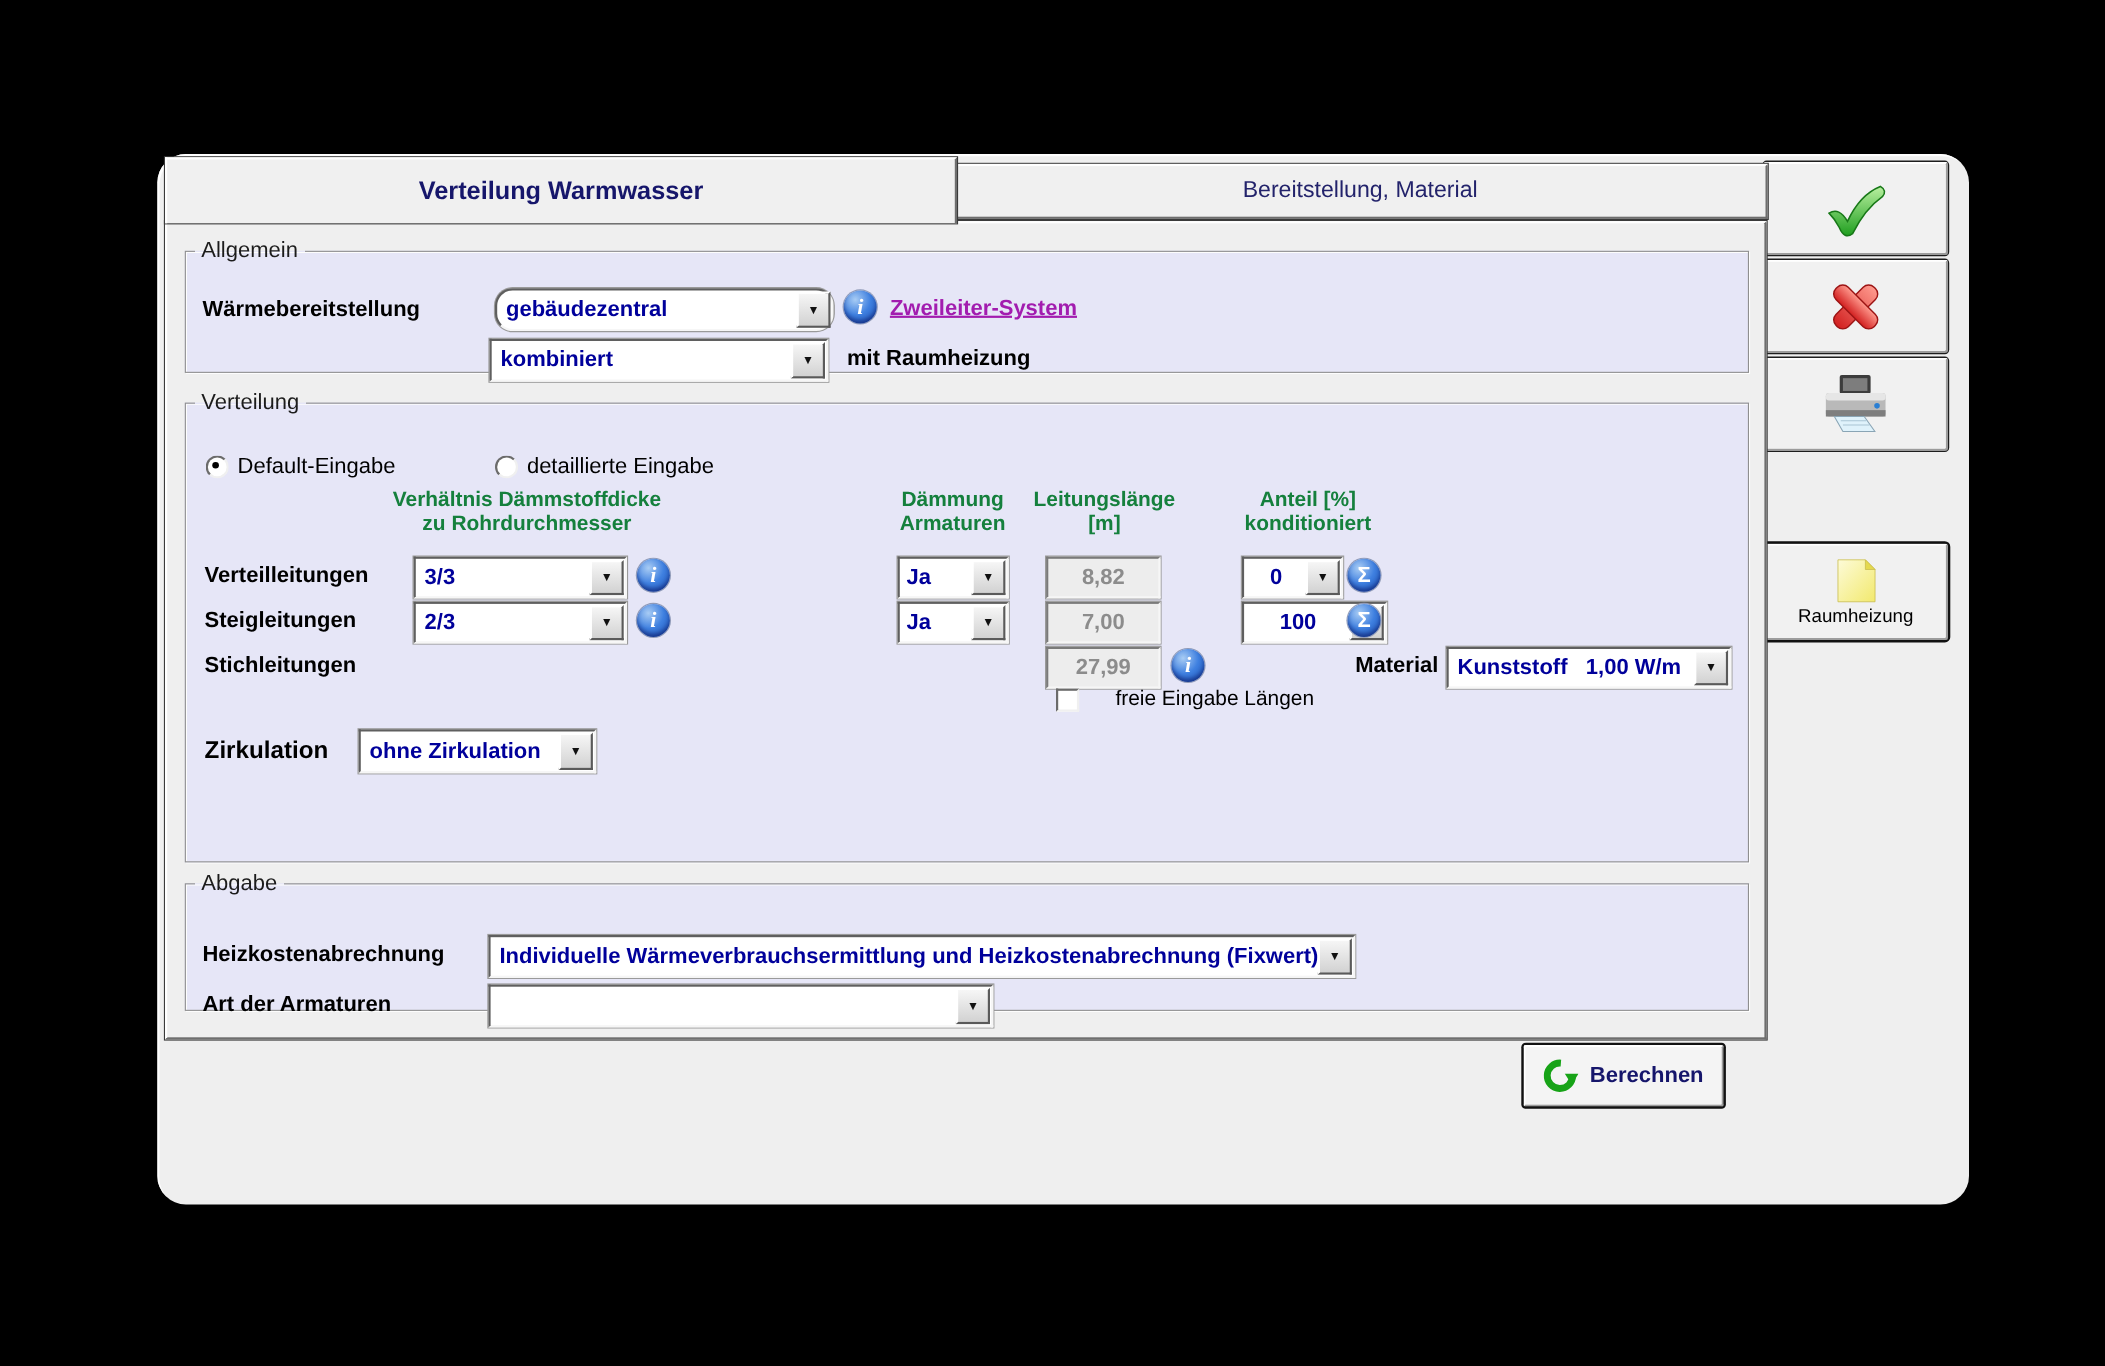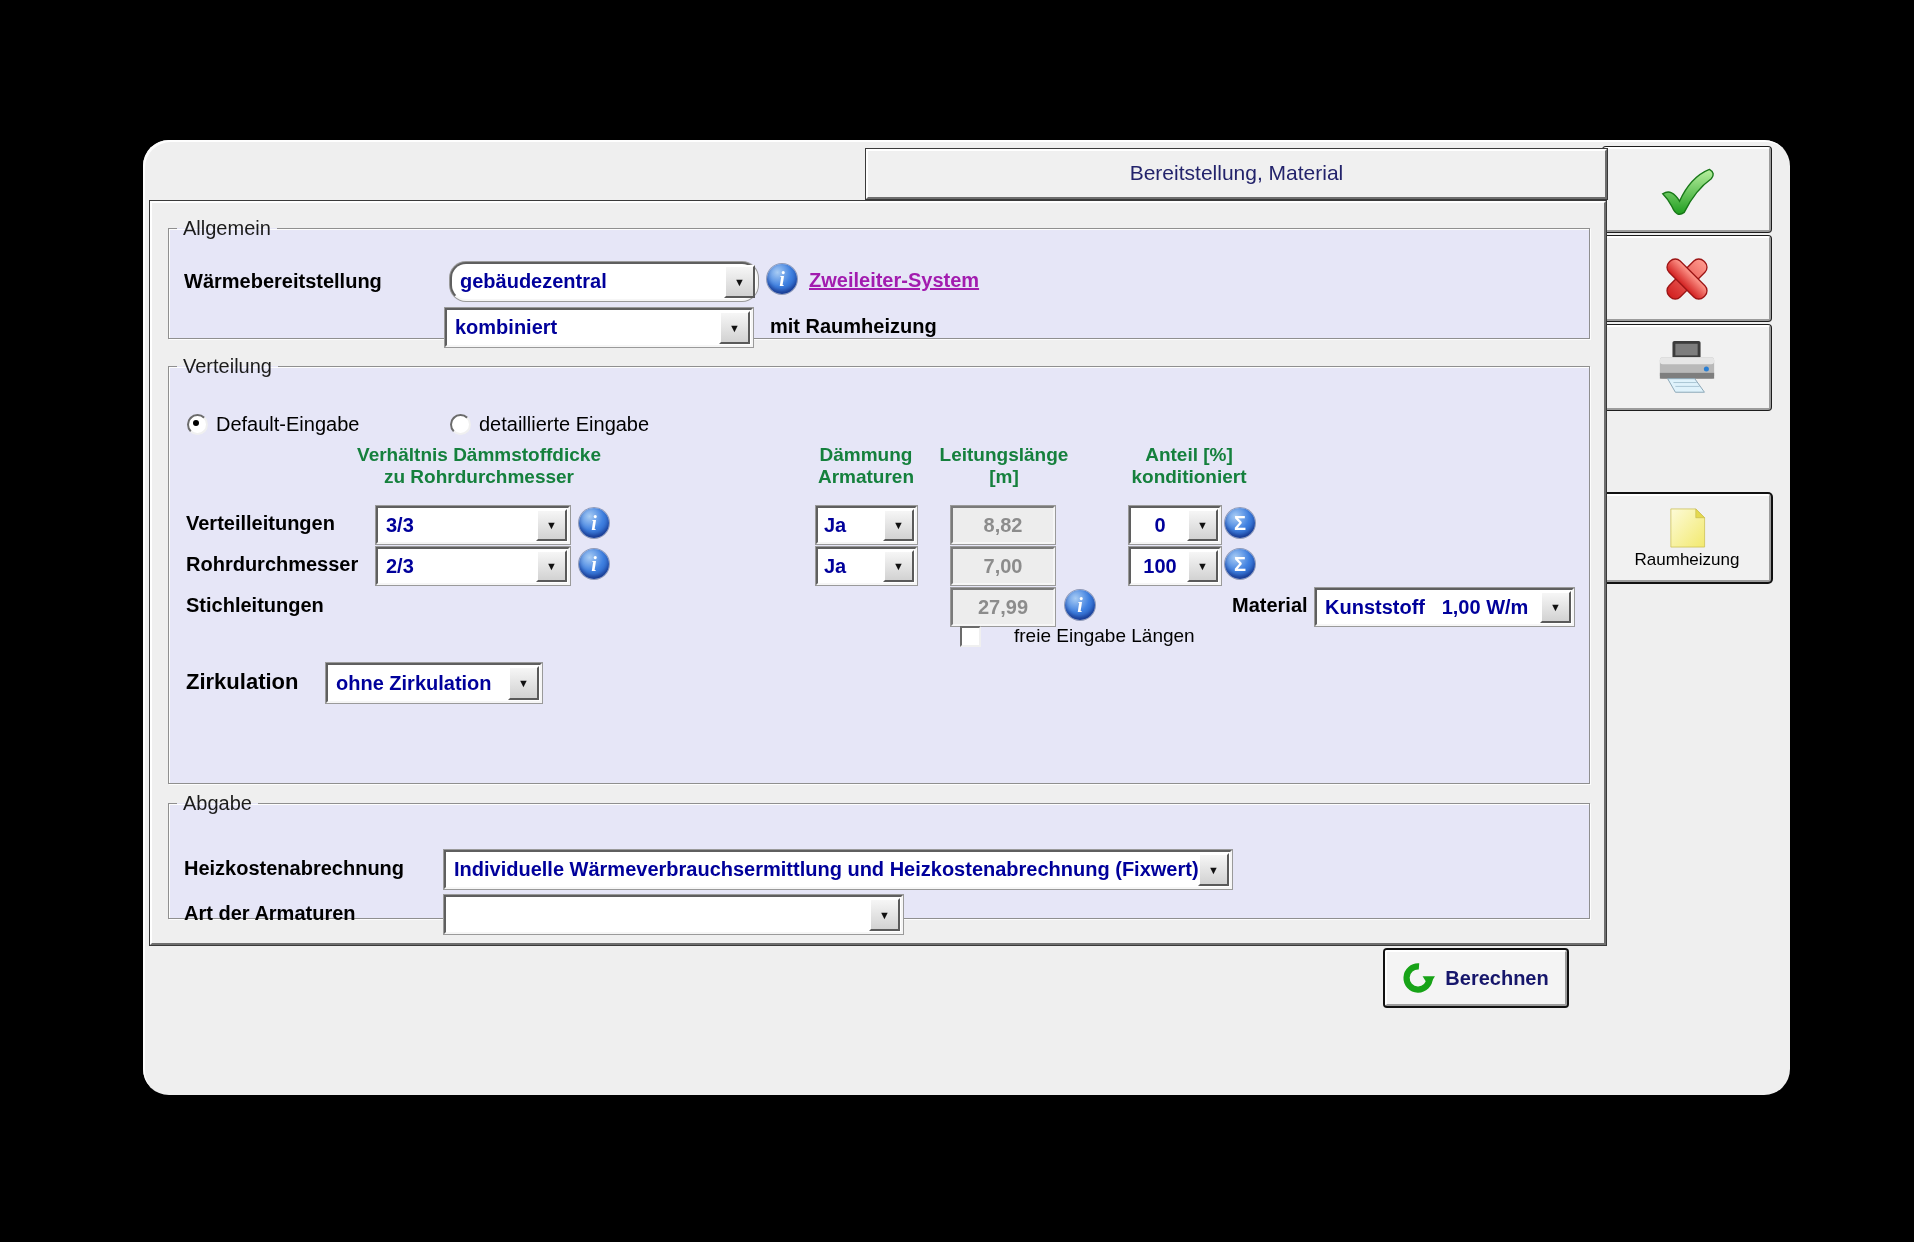--- a/index.html
+++ b/index.html
@@ -58,20 +58,21 @@
   #btn-anmerkungen{box-shadow:0 0 0 2px #111;font-size:17px;color:#000;}
   #btn-berechnen{position:absolute;left:1242px;top:810px;width:178px;height:52px;background:#F4F4F4;
     border:2px solid;border-color:#ffffff #9c9c9c #9c9c9c #ffffff;box-shadow:0 0 0 2px #111;border-radius:2px;
     display:flex;align-items:center;justify-content:center;gap:10px;color:#16166b;font-weight:bold;font-size:20px;}
 </style>
 </head>
 <body>
 
 <div id="window">
 
+  <div id="tab-active" class="tab">Verteilung Warmwasser</div>
   <div id="tab-inactive" class="tab">Bereitstellung, Material</div>
 
   <div id="page">
 
     <fieldset class="grp" style="left:16px;top:14px;width:1420px;height:120px;">
       <legend>Allgemein</legend>
       <div class="lbl" style="left:15px;top:30px;">Wärmebereitstellung</div>
 
       <div class="combo" style="left:281px;top:22px;width:304px;height:35px;border-radius:16px;">
         <span class="val">gebäudezentral</span>
@@ -122,32 +123,32 @@
         <span class="val" style="left:6px;">Ja</span>
         <span class="ddbtn">▼</span>
       </div>
       <div class="tbox" style="left:782px;top:128px;width:100px;height:34px;">8,82</div>
       <div class="combo" style="left:960px;top:128px;width:88px;height:34px;">
         <span class="val center">0</span>
         <span class="ddbtn">▼</span>
       </div>
       <span class="circle-ic" style="left:1056px;top:130px;">Σ</span>
 
-      <div class="lbl" style="left:17px;top:175px;">Rohrdurchmesser</div>
+      <div class="lbl" style="left:17px;top:175px;">Steigleitungen</div>
       <div class="combo" style="left:207px;top:169px;width:190px;height:34px;">
         <span class="val">2/3</span>
         <span class="ddbtn">▼</span>
       </div>
       <span class="circle-ic i" style="left:410px;top:171px;">i</span>
       <div class="combo" style="left:647px;top:169px;width:97px;height:34px;">
         <span class="val" style="left:6px;">Ja</span>
         <span class="ddbtn">▼</span>
       </div>
       <div class="tbox" style="left:782px;top:169px;width:100px;height:34px;">7,00</div>
-      <div class="combo" style="left:960px;top:169px;width:88px;height:34px;">
+      <div class="combo" style="left:960px;top:169px;width:88px;height:34px;padding-left:40px;">
         <span class="val center">100</span>
         <span class="ddbtn">▼</span>
       </div>
       <span class="circle-ic" style="left:1056px;top:171px;">Σ</span>
 
       <div class="lbl" style="left:17px;top:216px;">Stichleitungen</div>
       <div class="tbox" style="left:782px;top:210px;width:100px;height:34px;">27,99</div>
       <span class="circle-ic i" style="left:896px;top:212px;">i</span>
       <div class="lbl" style="left:1063px;top:216px;">Material</div>
       <div class="combo" style="left:1146px;top:210px;width:255px;height:34px;">

